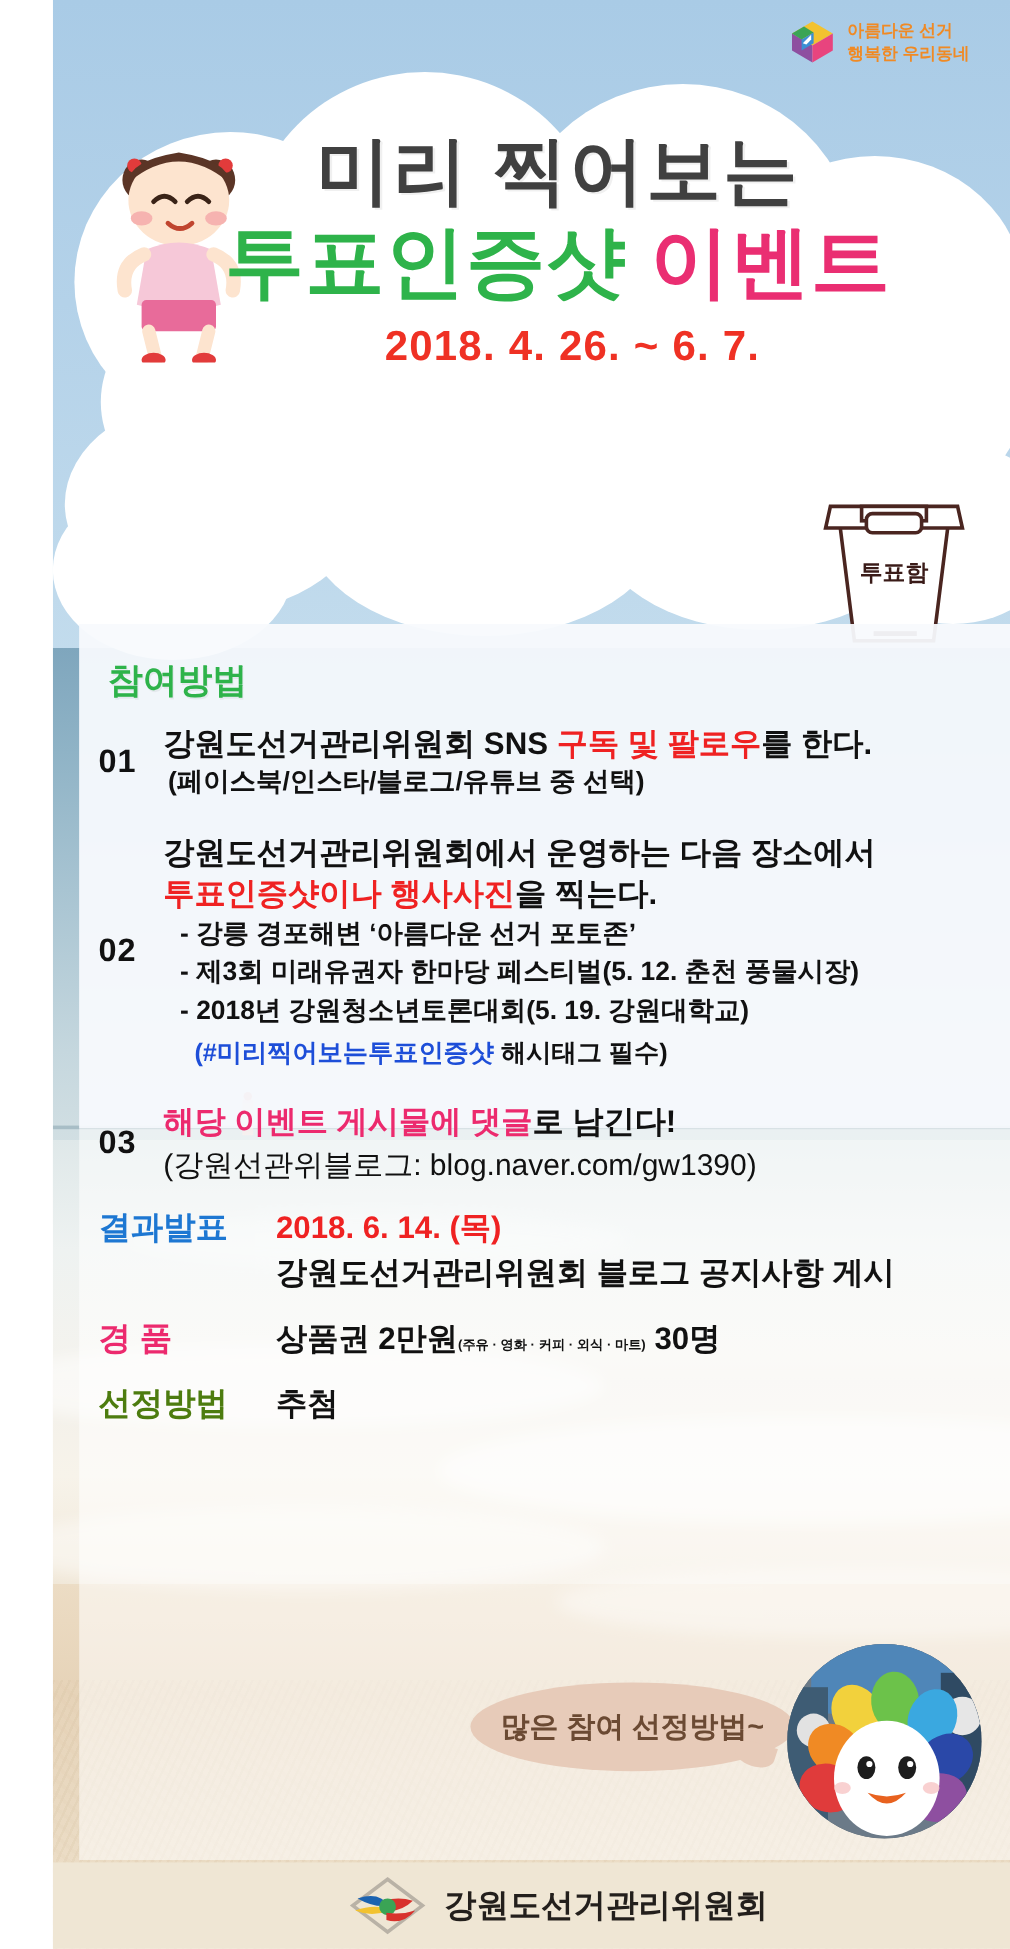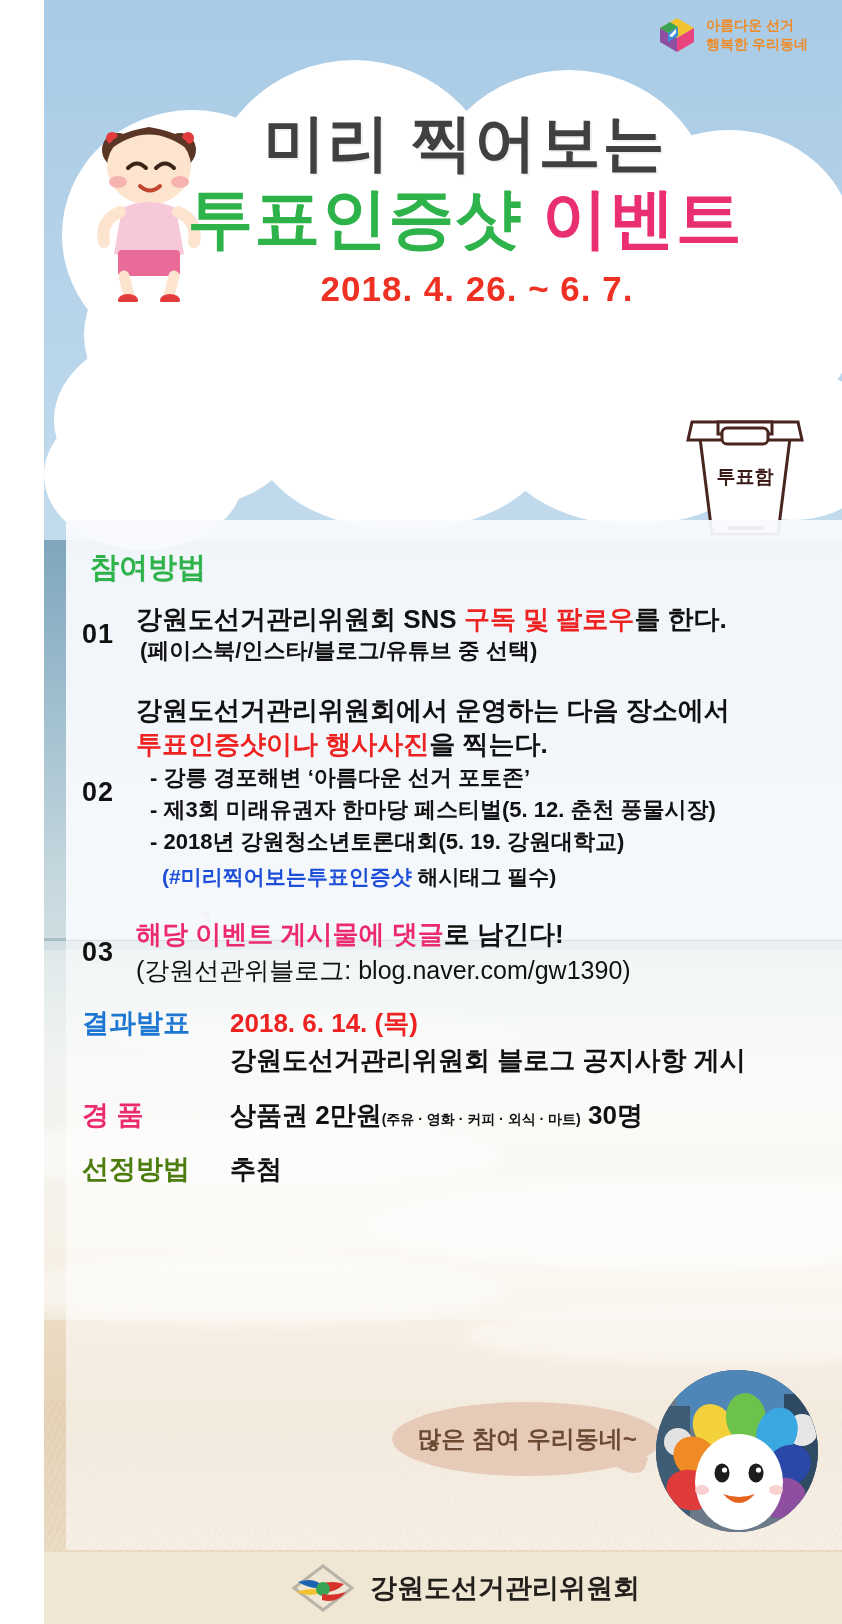--- a/index.html
+++ b/index.html
@@ -86,21 +86,21 @@
   .gap{height:22px;}
 
   
   .inforow{display:flex;align-items:flex-start;margin-top:18px;}
   .infolabel{font-size:27px;font-weight:bold;width:148px;flex:0 0 148px;letter-spacing:0px;}
   .lbl-blue{color:#1d77d2;}
   .lbl-pink{color:#ec2a6e;}
   .lbl-red{color:#4d7c0f;}
   .infoval{font-size:26px;font-weight:bold;color:#111;line-height:1.42;}
   .infoval .dt{color:#ef2222;}
-  .small-paren{font-size:14px;font-weight:bold;}
+  .small-paren{font-size:11px;font-weight:bold;}
 
   
   .bubble{position:absolute;left:348px;top:1402px;width:270px;height:74px;
     background:#e7cbb9;border-radius:50%/50%;display:flex;align-items:center;justify-content:center;}
   .bubble-text{font-size:24px;font-weight:bold;color:#6b4a33;white-space:nowrap;}
   .bubble:after{content:"";position:absolute;right:16px;bottom:4px;width:34px;height:20px;
     background:#e7cbb9;border-radius:50% 0 50% 50%;transform:rotate(18deg);}
   .mascot{position:absolute;left:612px;top:1370px;width:162px;height:162px;border-radius:50%;
     overflow:hidden;background:#51606e;}
 
@@ -263,21 +263,21 @@
     </div>
 
     <div class="inforow">
       <div class="infolabel lbl-red">선정방법</div>
       <div class="infoval">추첨</div>
     </div>
 
   </div>
 
   <div class="bubble">
-    <span class="bubble-text">많은 참여 우리동네~</span>
+    <span class="bubble-text">많은 참여 선정방법~</span>
   </div>
 
   <div class="mascot">
     <svg width="162" height="162" viewBox="0 0 162 162">
       <rect x="0" y="0" width="162" height="162" fill="#6b7a88"></rect>
       <rect x="20" y="0" width="120" height="58" fill="#4f86b8"></rect>
       <rect x="0" y="36" width="34" height="126" fill="#3e5c74"></rect>
       <rect x="128" y="24" width="34" height="138" fill="#2f4a63"></rect>
       <circle cx="146" cy="60" r="16" fill="#e6e6e6"></circle>
       <circle cx="22" cy="72" r="14" fill="#e2e2e2"></circle>

